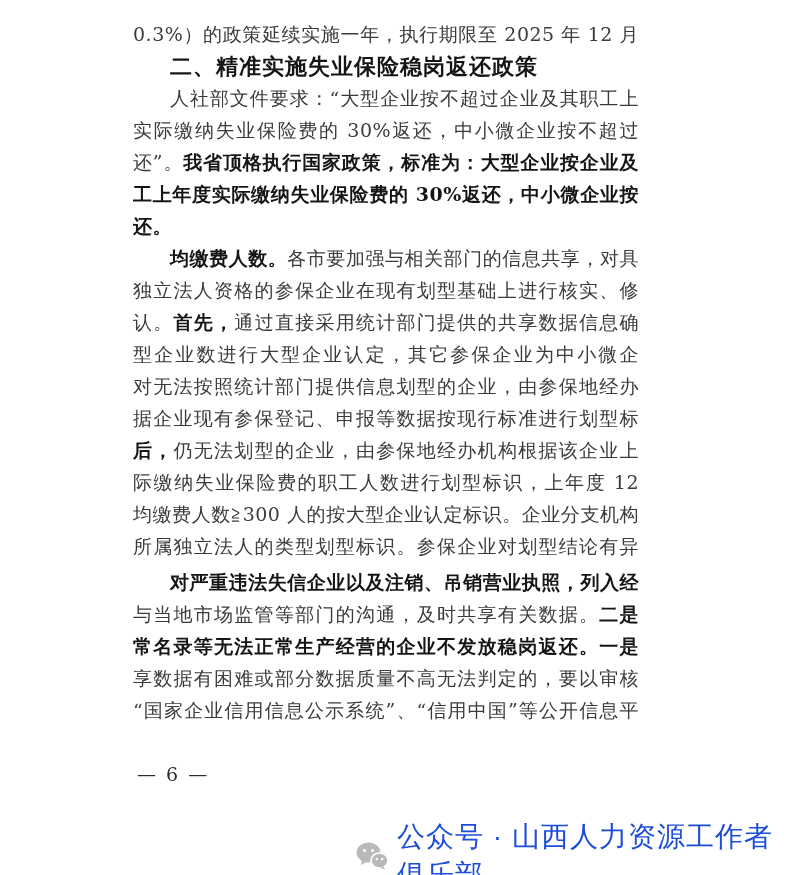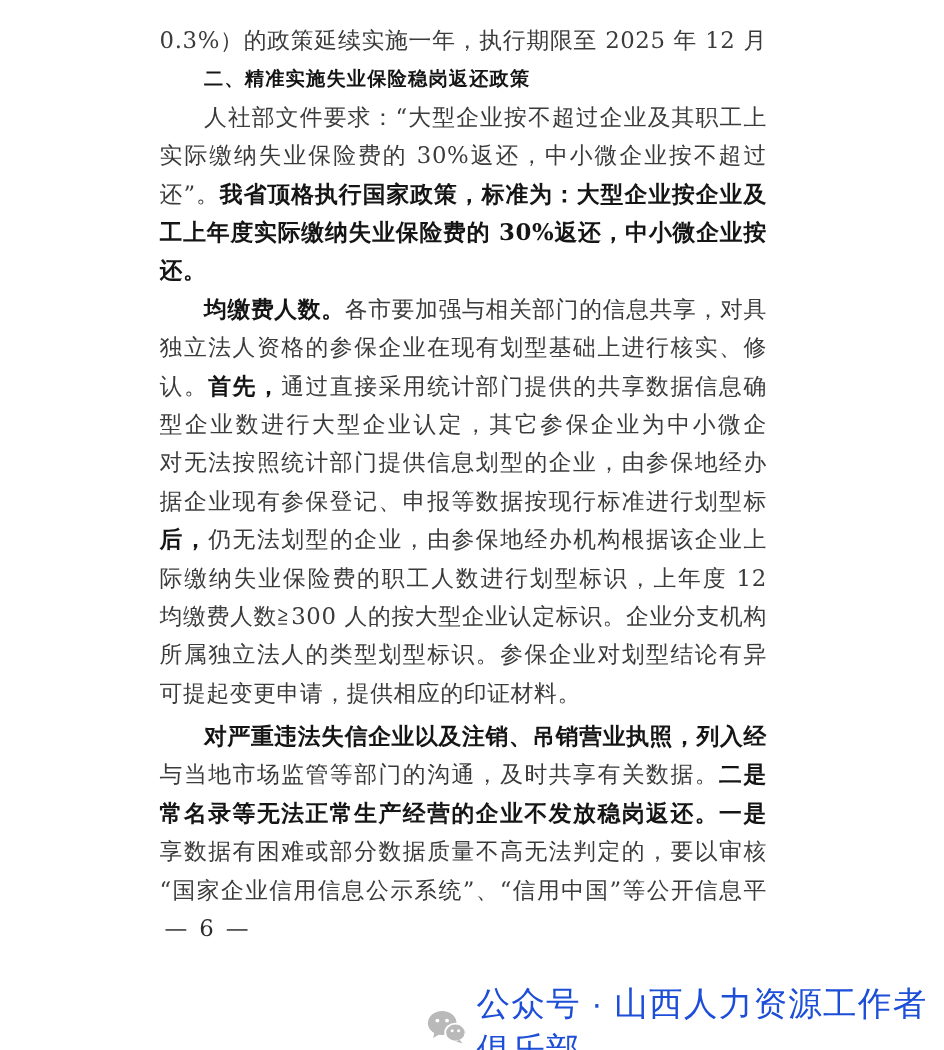--- a/index.html
+++ b/index.html
@@ -38,21 +38,21 @@
     text-align-last: left;
   }
   .line.indent { text-indent: 37px; }
   .line.gap { margin-top: 4px; }
   .line .bold {
     font-weight: 700;
     color: #151515;
   }
   .line .reg { font-weight: 400; }
   .line.heading {
-    font-size: 16px;
+    font-size: 22px;
     letter-spacing: 1px;
   }
   .page-number {
     position: absolute;
     left: 137px; top: 763px;
     font-size: 19px;
     color: #2c2c2c;
     letter-spacing: 2px;
     font-family: "DejaVu Serif", serif;
   }
@@ -86,21 +86,20 @@
       <div class="line indent"><span class="bold">均缴费人数。</span><span class="reg">各市要加强与相关部门的信息共享，对具有</span></div>
       <div class="line"><span class="reg">独立法人资格的参保企业在现有划型基础上进行核实、修改、确</span></div>
       <div class="line"><span class="reg">认。</span><span class="bold">首先，</span><span class="reg">通过直接采用统计部门提供的共享数据信息确定的大</span></div>
       <div class="line"><span class="reg">型企业数进行大型企业认定，其它参保企业为中小微企业。</span></div>
       <div class="line"><span class="reg">对无法按照统计部门提供信息划型的企业，由参保地经办机构根</span></div>
       <div class="line"><span class="reg">据企业现有参保登记、申报等数据按现行标准进行划型标识。</span></div>
       <div class="line"><span class="bold">后，</span><span class="reg">仍无法划型的企业，由参保地经办机构根据该企业上年度实</span></div>
       <div class="line"><span class="reg">际缴纳失业保险费的职工人数进行划型标识，上年度 12 个月平</span></div>
       <div class="line"><span class="reg">均缴费人数≧300 人的按大型企业认定标识。企业分支机构按其</span></div>
       <div class="line"><span class="reg">所属独立法人的类型划型标识。参保企业对划型结论有异议的，</span></div>
-      <div class="line no-fill"><span class="reg">可提起变更申请，提供相应的印证材料。</span></div>
       <div class="line indent gap"><span class="bold">对严重违法失信企业以及注销、吊销营业执照，列入经营异</span></div>
       <div class="line"><span class="reg">与当地市场监管等部门的沟通，及时共享有关数据。</span><span class="bold">二是</span></div>
       <div class="line"><span class="bold">常名录等无法正常生产经营的企业不发放稳岗返还。</span><span class="bold">一是</span></div>
       <div class="line"><span class="reg">享数据有困难或部分数据质量不高无法判定的，要以审核之日</span></div>
       <div class="line"><span class="reg">“国家企业信用信息公示系统”、“信用中国”等公开信息平台查</span></div>
     </div>
 
   <div class="page-number">— 6 —</div>
 
   <div class="footer-watermark">

